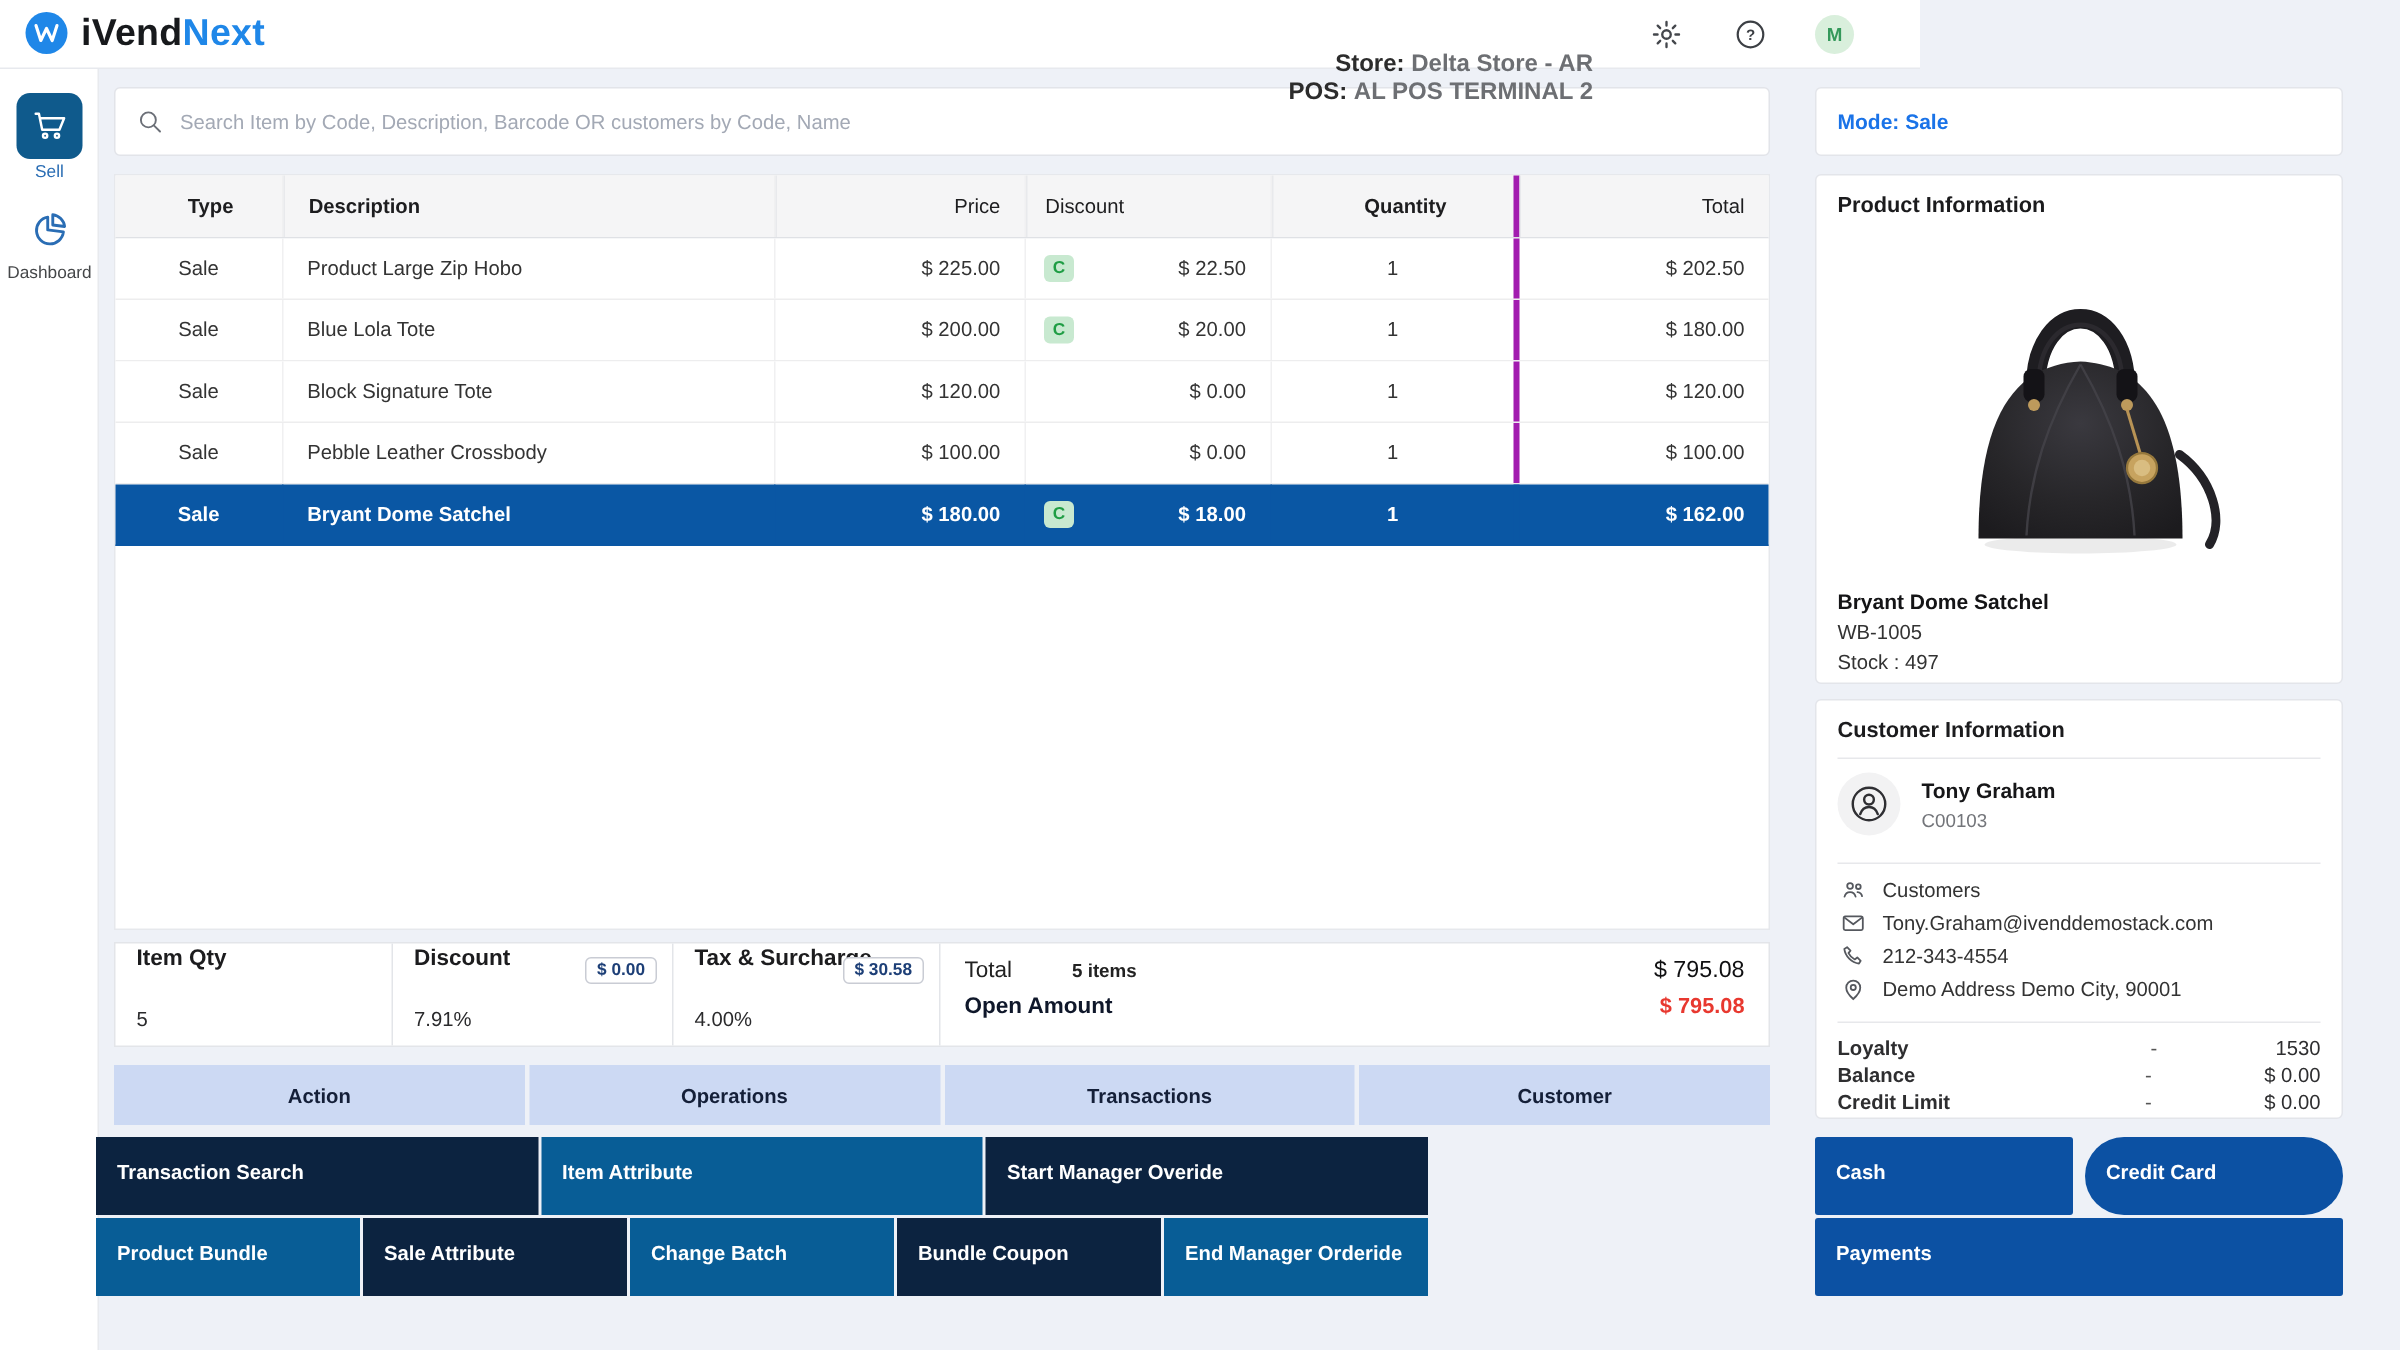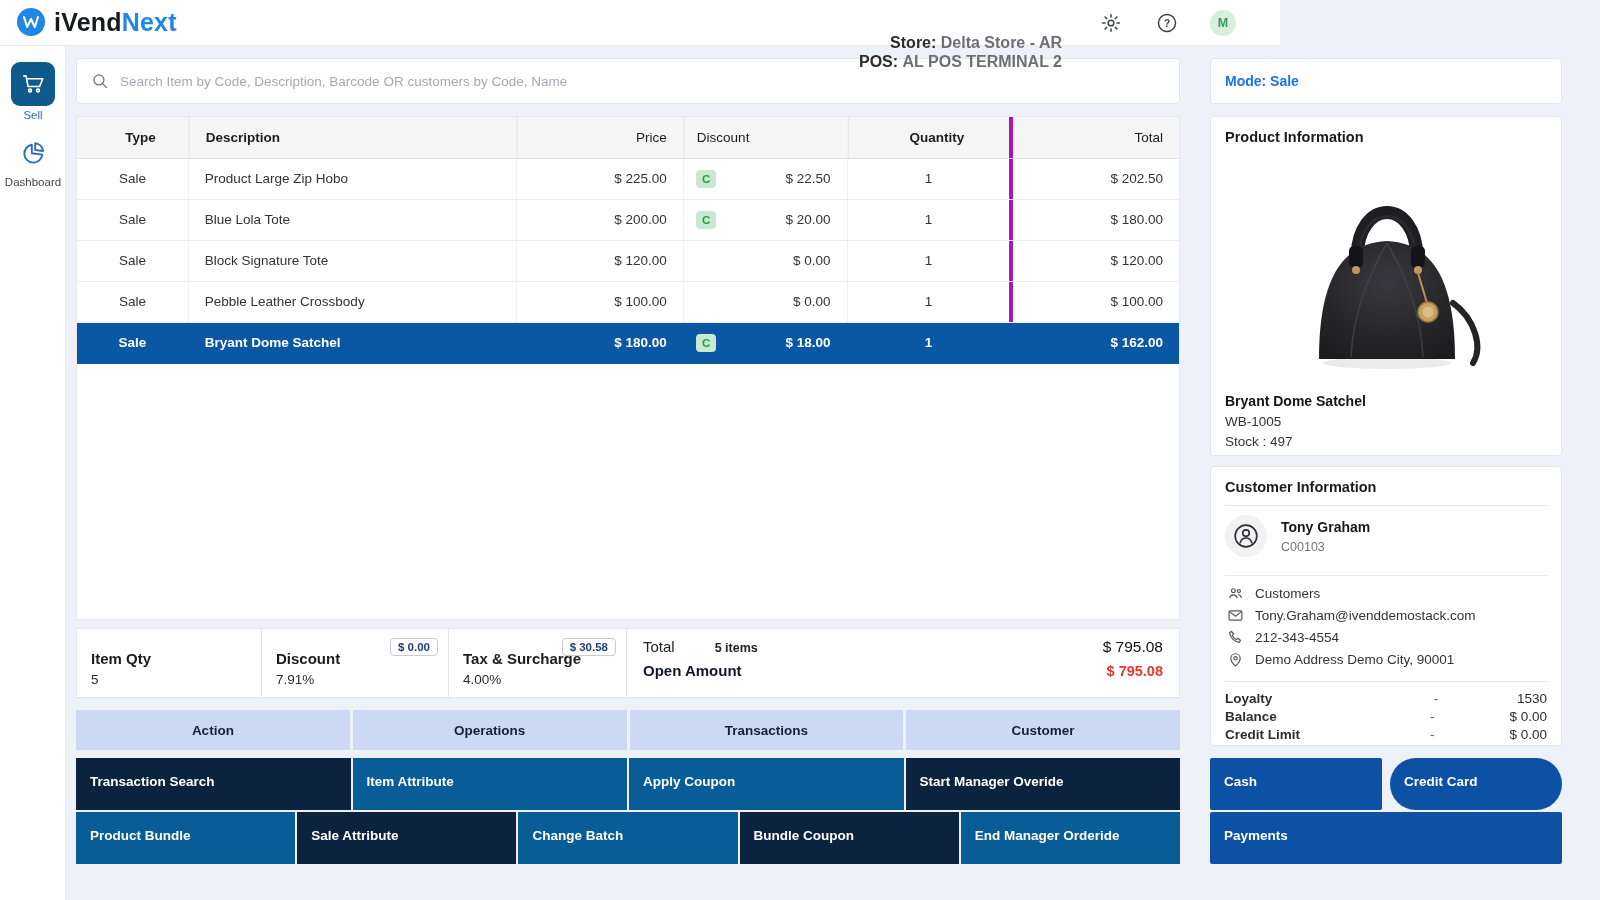--- a/index.html
+++ b/index.html
@@ -38,35 +38,35 @@
   .trow .c-price{text-align:right;padding-right:16px;border-right:1px solid #f0f0f1;}
   .trow .c-disc{display:flex;align-items:center;padding:0 16px 0 12px;border-right:1px solid #f0f0f1;}
   .trow .c-disc .dval{margin-left:auto;}
   .trow .c-qty{text-align:center;border-right:4px solid #a21caf;}
   .trow .c-total{text-align:right;padding-right:16px;}
   .badge-c{display:inline-block;background:#c8e9d0;color:#1f9d44;font-size:11.5px;font-weight:700;line-height:18px;padding:0 6px;border-radius:4px;}
   .trow.selected{background:#0a57a4;color:#fff;font-weight:700;border-bottom:1px solid #0a57a4;}
   .trow.selected div{border-right-color:#0a57a4;}
   
   .summary{left:76px;top:628px;width:1104px;height:70px;background:#fff;border:1px solid #e3e5e9;display:flex;}
-  .sumcell{border-right:1px solid #e3e5e9;padding:21px 14px;position:relative;}
+  .sumcell{border-right:1px solid #e3e5e9;padding:1px 14px;position:relative;}
   .sc1{width:185px;}.sc2{width:187px;}.sc3{width:178px;}.sc4{flex:1;border-right:none;padding:9px 16px;}
   .sumlabel{font-size:15px;font-weight:700;color:#1c1c1e;}
   .sumval{font-size:13.5px;color:#2a2a2c;position:absolute;left:14px;bottom:10px;}
   .pillbadge{position:absolute;right:10px;top:9px;border:1px solid #c9ccd4;border-radius:4px;font-size:11.5px;font-weight:700;color:#1d3f77;padding:2px 7px;background:#fff;}
   .totline{display:flex;align-items:baseline;}
   .totlabel{font-size:15px;color:#222;}
   .totitems{font-size:12.5px;font-weight:700;color:#222;margin-left:40px;}
   .totamt{margin-left:auto;font-size:15.5px;color:#101012;}
   .openlabel{font-size:15px;font-weight:700;color:#0f172a;}
   .openamt{margin-left:auto;font-size:14.5px;font-weight:700;color:#e8382f;}
   
   .tabsrow{left:76px;top:710px;width:1104px;height:40px;display:flex;gap:3px;}
   .tab{flex:1;background:#ccd9f3;display:flex;align-items:center;justify-content:center;font-size:13.5px;font-weight:700;color:#141f38;cursor:pointer;}
-  .btnrow{left:76px;width:1104px;height:52px;display:flex;gap:2px;}
+  .btnrow{left:64px;width:888px;height:52px;display:flex;gap:2px;}
   .abtn{flex:1;color:#fff;font-size:13.5px;font-weight:700;padding:16px 14px 0 14px;cursor:pointer;}
   .navy{background:#0c2340;}
   .mid{background:#085d96;}
   
   .card{background:#fff;border:1px solid #e3e5ea;border-radius:4px;}
   .modecard{left:1210px;top:58px;width:352px;height:46px;display:flex;align-items:center;padding-left:14px;font-size:14px;font-weight:700;color:#1a73e8;}
   .prodcard{left:1210px;top:116px;width:352px;height:340px;padding:12px 14px;}
   .cardhead{font-size:14.5px;font-weight:700;color:#1b1b1d;}
   .prodimg{position:absolute;left:66px;top:34px;width:220px;height:236px;}
   .prodname{position:absolute;left:14px;top:276px;font-size:14px;font-weight:700;color:#141416;}
@@ -251,21 +251,20 @@
   <div class="abs tabsrow">
     <div class="tab">Action</div>
     <div class="tab">Operations</div>
     <div class="tab">Transactions</div>
     <div class="tab">Customer</div>
   </div>
 
   <div class="abs btnrow" style="top:758px;">
     <div class="abtn navy">Transaction Search</div>
     <div class="abtn mid">Item Attribute</div>
-    <div class="abtn mid">Apply Coupon</div>
     <div class="abtn navy">Start Manager Overide</div>
   </div>
   <div class="abs btnrow" style="top:812px;">
     <div class="abtn mid">Product Bundle</div>
     <div class="abtn navy">Sale Attribute</div>
     <div class="abtn mid">Change Batch</div>
     <div class="abtn navy">Bundle Coupon</div>
     <div class="abtn mid">End Manager Orderide</div>
   </div>
 

